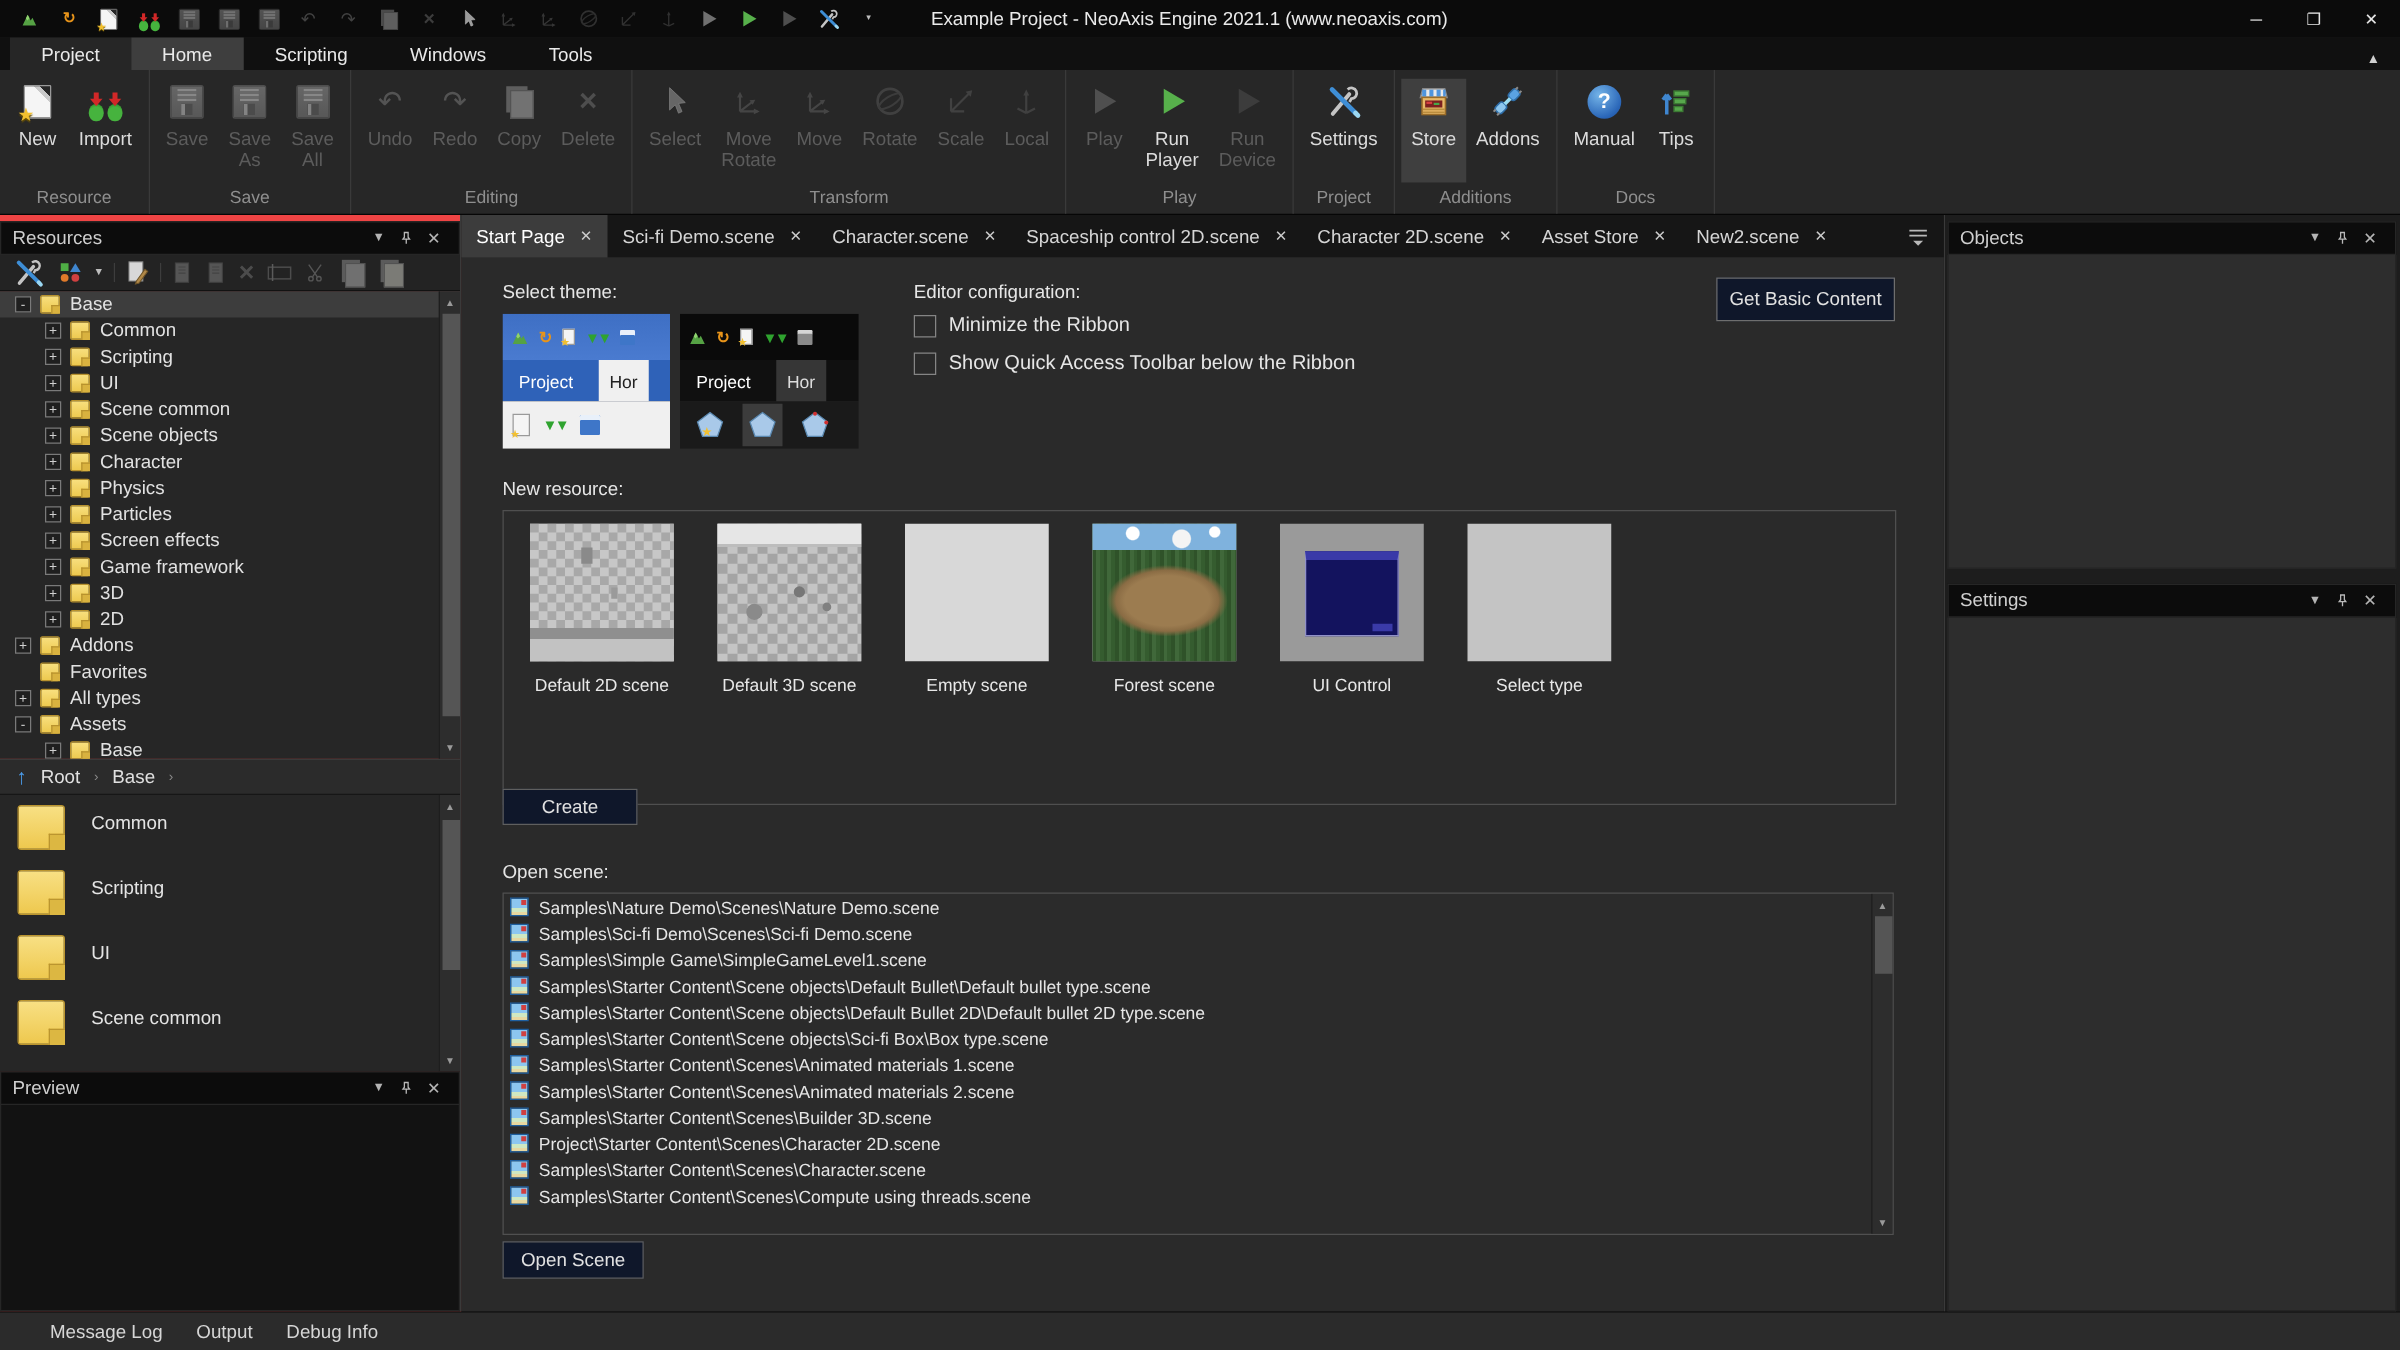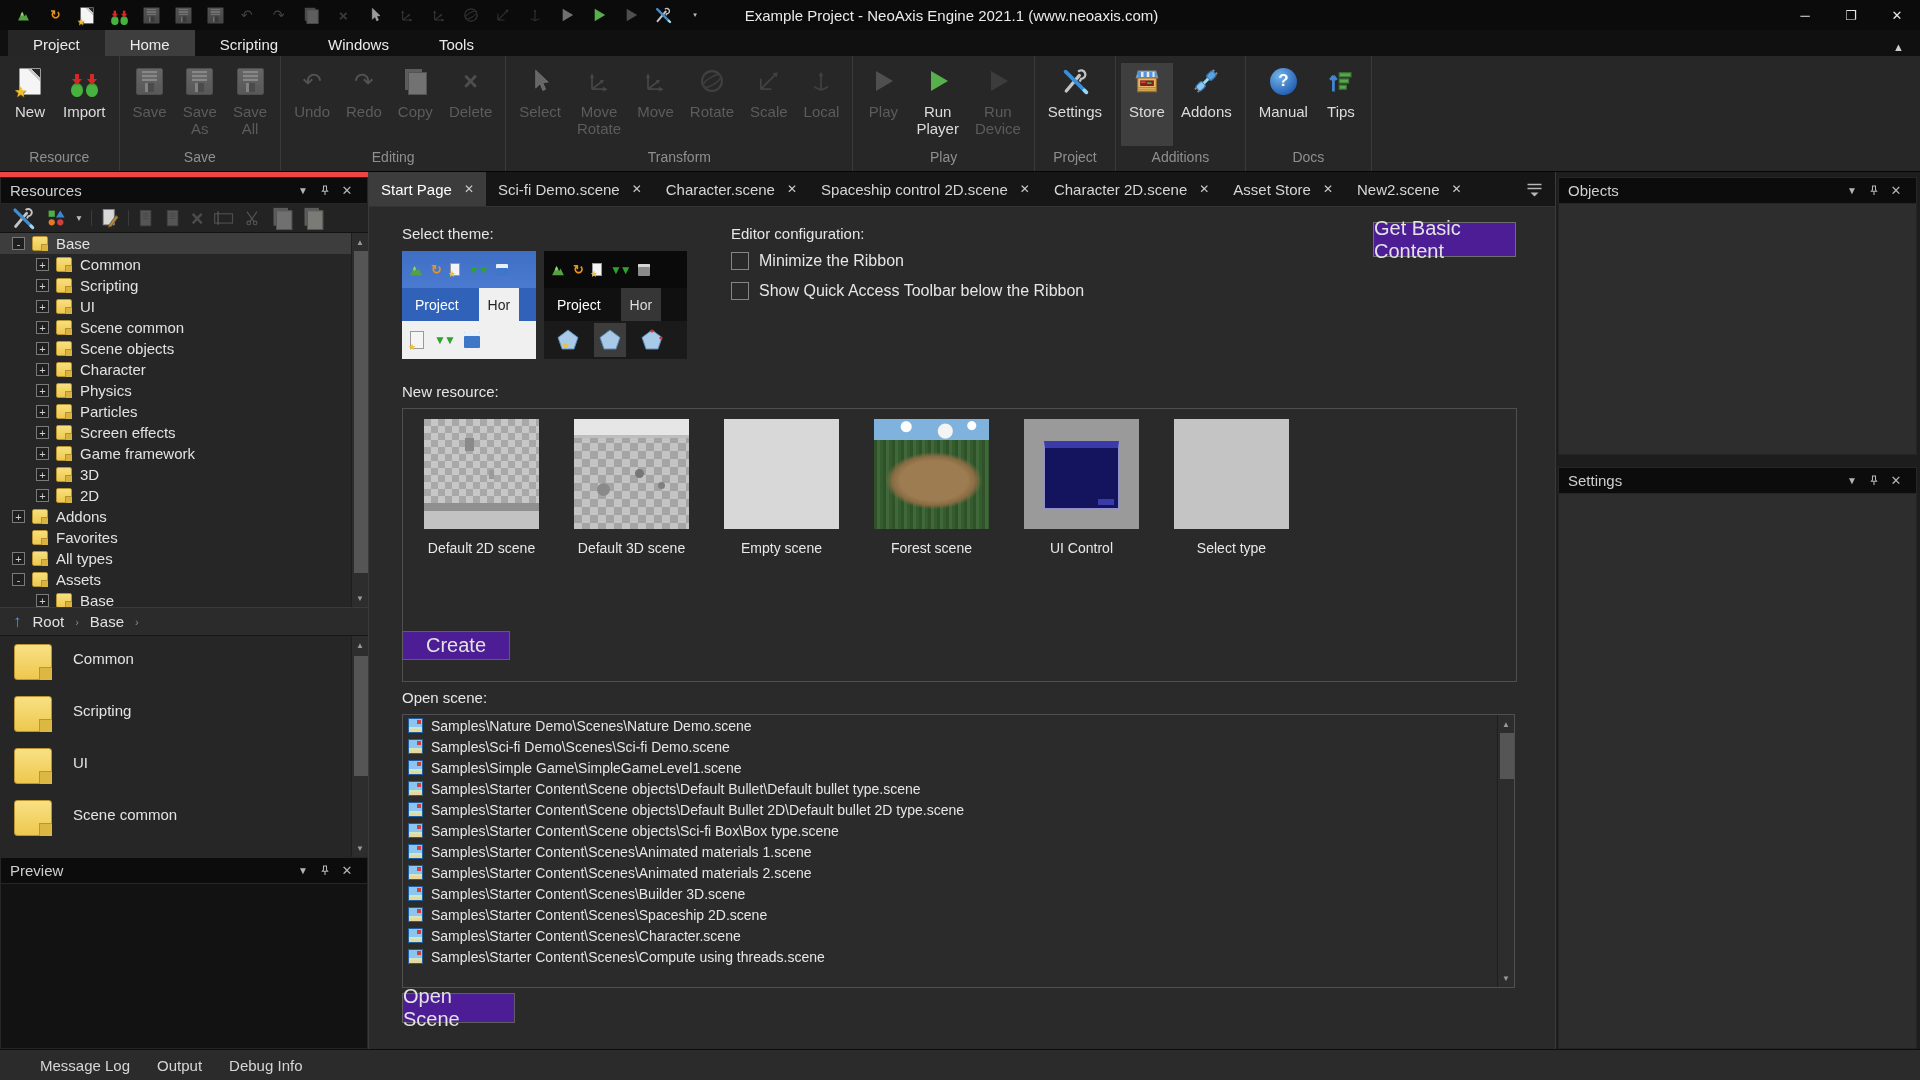--- a/index.html
+++ b/index.html
@@ -108,23 +108,23 @@
   .m-page { width:10px; height:13px; background:#f5f5f5; border:1px solid #9a9a9a; position:relative; }
   .m-page i { position:absolute; left:-3px; bottom:-4px; font-style:normal; color:#f2c030; font-size:9px; }
   .m-imp { color:#2fa32f; font-size:12px; font-weight:bold; letter-spacing:-2px; }
   .m-flp { width:12px; height:12px; background:#8a8a8a; border-radius:1px; box-shadow:inset 0 3px 0 #d6d6d6; }
   .m-flp.blue { background:#3e76c8; box-shadow:inset 0 4px 0 #e8f0fa; }
   .pentwrap { display:flex; align-items:center; justify-content:center; width:32px; height:34px; }
   .pentwrap.sel { background:#3c3c3c; }
 
   .cbrow { position:absolute; display:flex; align-items:center; gap:10px; font-size:16px; color:#e6e6e6; }
   .cbx { width:18px; height:18px; border:1px solid #858585; background:#2a2a2a; flex:0 0 18px; }
-  .btn { position:absolute; display:flex; align-items:center; justify-content:center; background:#4c1d95; border:1px solid #5f5f5f; color:#e2e2e2; font-size:20px; }
-
-  .nrbox { position:absolute; left:33px; top:201px; width:1115px; height:274px; border:1px solid #4f4f4f; display:flex; gap:35px; padding:10px 0 0 21px; }
+  .btn { position:absolute; display:flex; align-items:center; justify-content:center; background:#0f172a; border:1px solid #5f5f5f; color:#e2e2e2; font-size:15px; }
+
+  .nrbox { position:absolute; left:33px; top:201px; width:1115px; height:236px; border:1px solid #4f4f4f; display:flex; gap:35px; padding:10px 0 0 21px; }
   .tile { width:115px; }
   .timg { height:110px; position:relative; overflow:hidden; background-color:#bdbdbd; }
   .tlabel { margin-top:11px; text-align:center; font-size:14px; color:#e8e8e8; }
   .k-2d { background-image:linear-gradient(transparent 0 76%, #8f8f8f 76% 84%, #c2c2c2 84%), repeating-conic-gradient(#c7c7c7 0% 25%, #a8a8a8 0% 50%); background-size:100% 100%, 14px 14px; }
   .k-2d::before { content:''; position:absolute; left:36%; top:17%; width:9px; height:13px; background:#8a8a8a; box-shadow:22px 30px 0 -2px #9a9a9a; }
   .k-3d, .k-fps { background-image:linear-gradient(#e6e6e6 0 15%, #bdbdbd 15% 17%, transparent 17%), repeating-conic-gradient(#c4c4c4 0% 25%, #a4a4a4 0% 50%); background-size:100% 100%, 16px 16px; }
   .k-3d::before, .k-fps::before { content:''; position:absolute; left:20%; top:58%; width:13px; height:13px; border-radius:50%; background:#8a8a8a; box-shadow:36px -16px 0 -2px #777, 58px -4px 0 -3px #808080; }
   .k-fps::after { content:''; position:absolute; left:18%; top:22%; width:16px; height:26px; background:#787878; transform:rotate(6deg); box-shadow:52px 6px 0 -4px #6f6f6f; }
   .k-empty { background:#d8d8d8; }
   .k-forest { background-image:
@@ -1156,21 +1156,21 @@
               <span>Samples\Starter Content\Scenes\Animated materials 2.scene</span>
             </div>
 
             <div class="osrow">
               <span class="sic"></span>
               <span>Samples\Starter Content\Scenes\Builder 3D.scene</span>
             </div>
 
             <div class="osrow">
               <span class="sic"></span>
-              <span>Samples\Starter Content\Scenes\Spaceship 2D.scene</span>
+              <span>Project\Starter Content\Scenes\Character 2D.scene</span>
             </div>
 
             <div class="osrow">
               <span class="sic"></span>
               <span>Samples\Starter Content\Scenes\Character.scene</span>
             </div>
 
             <div class="osrow">
               <span class="sic"></span>
               <span>Samples\Starter Content\Scenes\Compute using threads.scene</span>

